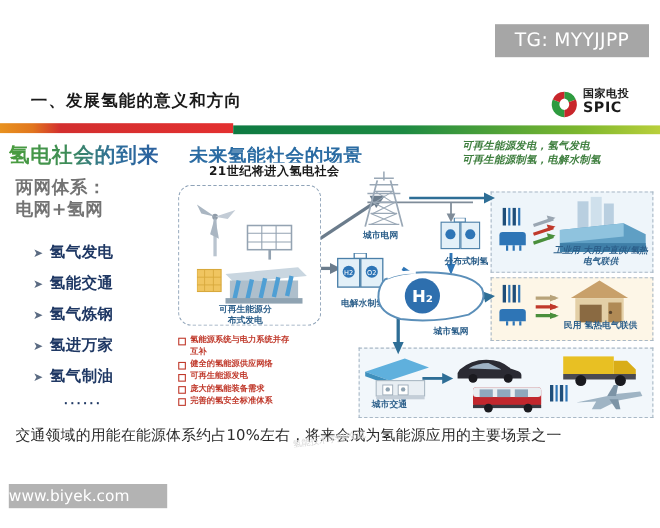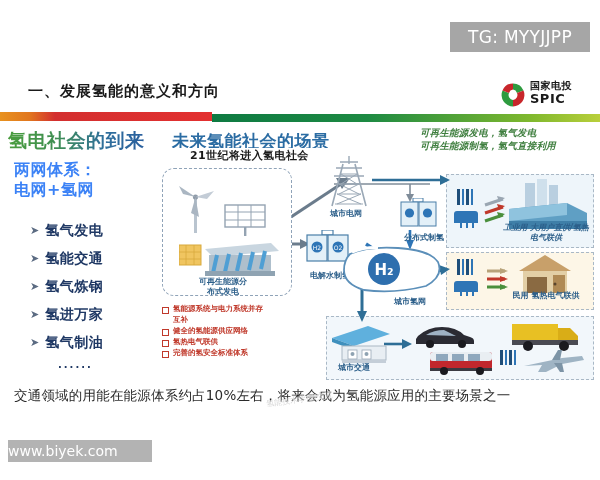--- a/index.html
+++ b/index.html
@@ -110,21 +110,21 @@
     color: #2b6ca3;
     letter-spacing: 0.5px;
   }
 
   
   .lc-title {
     position: absolute;
     left: 14px; top: 160px;
     font-size: 16px;
     font-weight: bold;
-    color: #3b82f6;
+    color: #737373;
     line-height: 20px;
     letter-spacing: 0.5px;
   }
   .lc-list {
     position: absolute;
     left: 30px; top: 222px;
     width: 130px;
   }
   .lc-item {
     display: flex;
@@ -408,21 +408,21 @@
     </div>
   </div>
   <div class="lc-dots">······</div>
 
   <div class="diagram">
 
     <div class="dg-caption">21世纪将进入氢电社会</div>
 
     <div class="note-right">
       <div>可再生能源发电，氢气发电</div>
-      <div>可再生能源制氢，氢气直接利用</div>
+      <div>可再生能源制氢，电解水制氢</div>
     </div>
 
     <div class="panel panel-ind">
       <svg width="146" height="72" viewBox="0 0 146 72">
         <rect x="78" y="8" width="10" height="26" fill="#b9cfe0"></rect>
         <rect x="90" y="4" width="10" height="30" fill="#cfe0ec"></rect>
         <rect x="102" y="10" width="9" height="24" fill="#b9cfe0"></rect>
         <polygon points="62,34 120,28 140,38 140,54 62,54" fill="#5f9fc4"></polygon>
         <polygon points="62,34 120,28 120,40 62,46" fill="#8fc3de"></polygon>
         <rect x="62" y="46" width="78" height="8" fill="#3f7fa8"></rect>
@@ -574,21 +574,25 @@
       <div class="rl-row">
         <span class="rl-box" style="visibility:hidden"></span>
         <span class="rl-txt">互补</span>
       </div>
       <div class="rl-row">
         <span class="rl-box"></span>
         <span class="rl-txt">健全的氢能源供应网络</span>
       </div>
       <div class="rl-row">
         <span class="rl-box"></span>
-        <span class="rl-txt">氢热电气联供</span>
+        <span class="rl-txt">可再生能源发电</span>
+      </div>
+      <div class="rl-row">
+        <span class="rl-box"></span>
+        <span class="rl-txt">庞大的氢能装备需求</span>
       </div>
       <div class="rl-row">
         <span class="rl-box"></span>
         <span class="rl-txt">完善的氢安全标准体系</span>
       </div>
     </div>
 
     <svg class="fuelstation" width="62" height="42" viewBox="0 0 62 42">
       <polygon points="2,14 38,2 60,10 24,22" fill="#5fb0dd"></polygon>
       <polygon points="2,14 24,22 24,26 2,18" fill="#3f90bd"></polygon>

